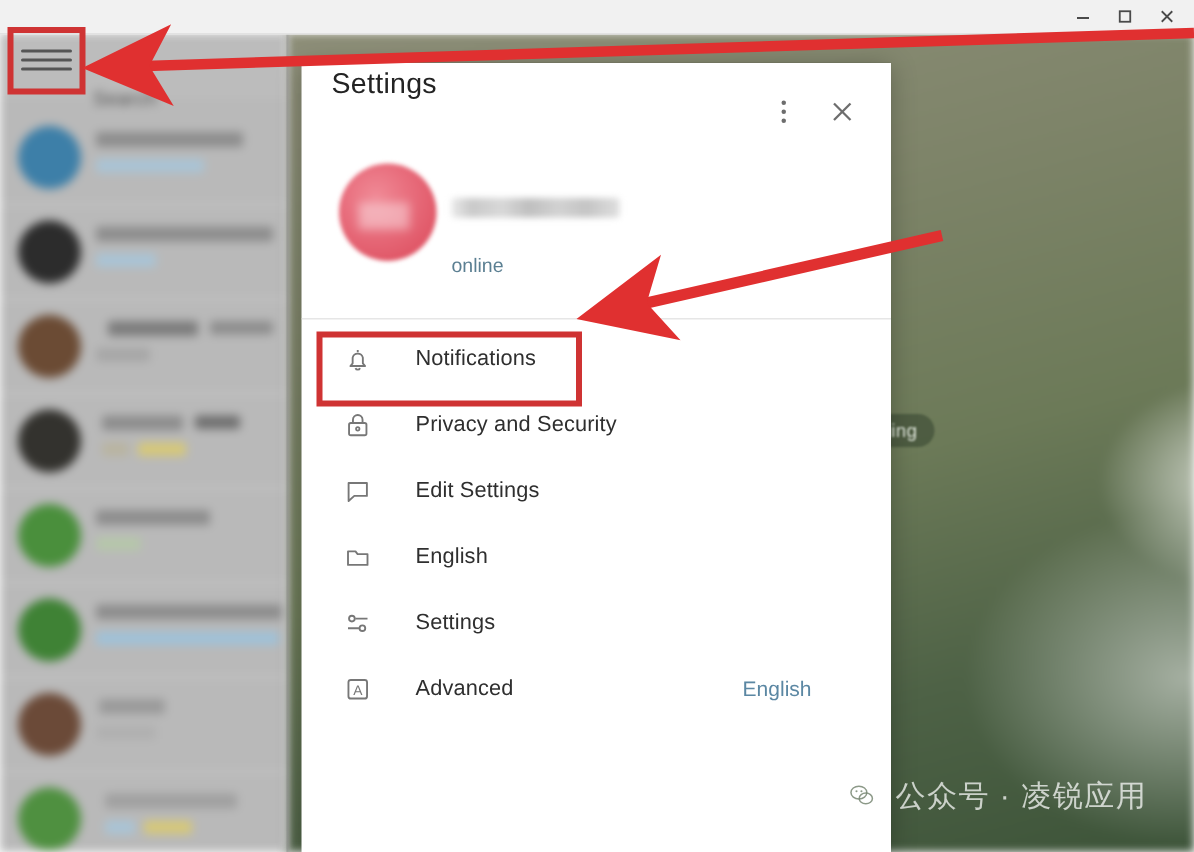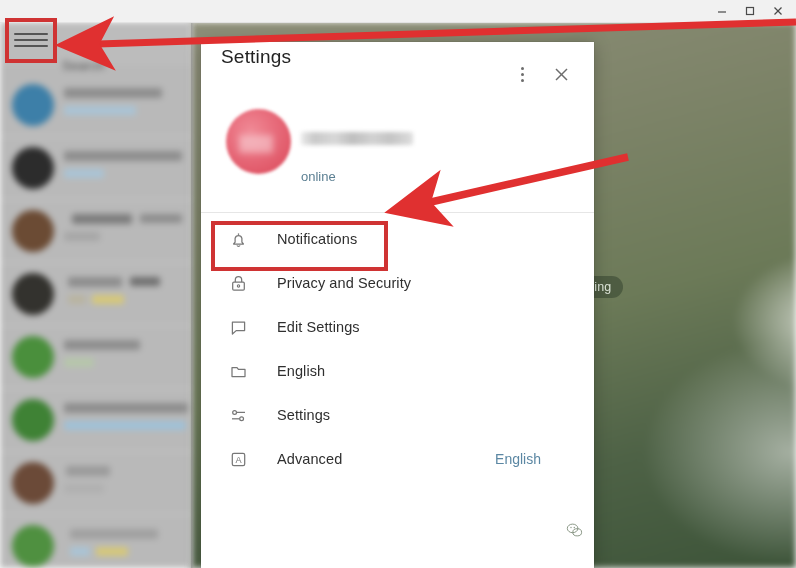--- a/index.html
+++ b/index.html
@@ -506,20 +506,21 @@
 
   <div class="watermark">
     <div class="wm-logo">
       <svg width="17" height="17" viewBox="0 0 17 17" fill="currentColor">
         <ellipse cx="6.6" cy="6.4" rx="5.3" ry="4.3" fill="none" stroke="currentColor" stroke-width="1"></ellipse>
         <ellipse cx="11.2" cy="10.3" rx="4.4" ry="3.6" fill="none" stroke="currentColor" stroke-width="1"></ellipse>
         <circle cx="5" cy="5.5" r="0.7"></circle>
           <circle cx="8.3" cy="5.5" r="0.7"></circle>
       </svg>
     </div>
+    <div class="wm-text">公众号 · 凌锐应用</div>
   </div>
 
   <div class="ann-box hamburger"></div>
   <div class="ann-box editprofile"></div>
 
   <svg class="ann-svg" viewBox="0 0 796 568">
     <defs>
       <marker id="ah" markerWidth="9" markerHeight="9" refX="7.4" refY="4.5" orient="auto">
         <path d="M9,4.5 L0.4,8.4 L2.6,4.5 L0.4,0.6 Z" fill="#e03030"></path>
       </marker>

